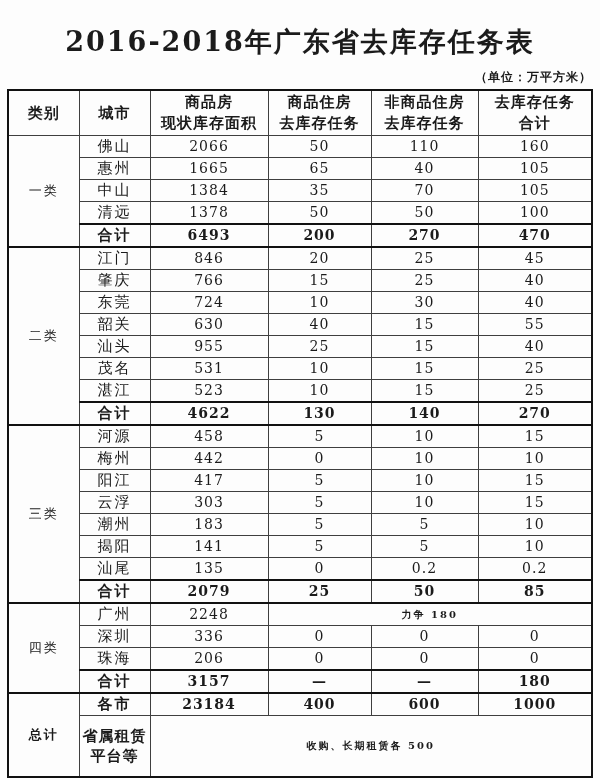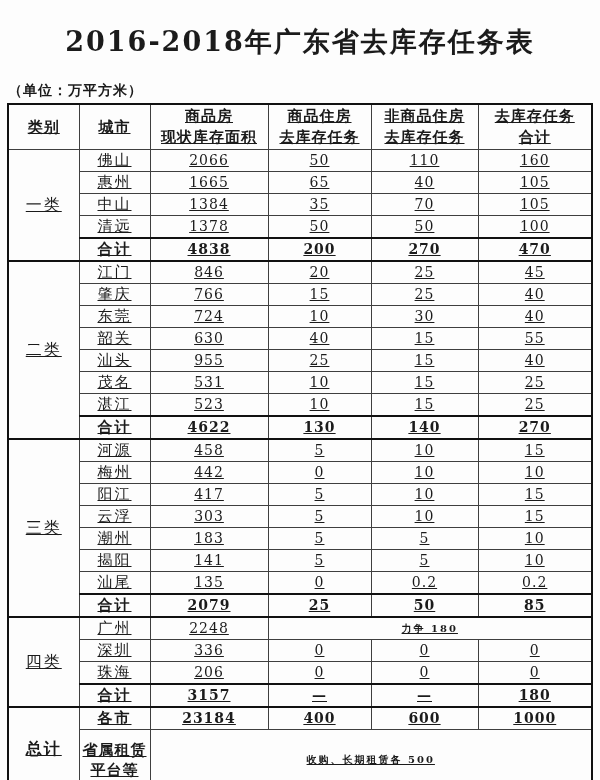--- a/index.html
+++ b/index.html
@@ -7,45 +7,45 @@
     width:600px;height:780px;background:#fdfdfd;
     font-family:"DejaVu Serif","Liberation Serif",serif;
     color:#1b1b1b;overflow:hidden;
   }
   .page{width:600px;height:780px;position:relative;}
   .title{
     text-align:center;font-size:27px;font-weight:700;
     padding-top:24px;letter-spacing:2px;
   }
   .unit{
-    width:584px;margin:22px auto 3px auto;text-align:left;
-    font-size:14px;font-weight:700;letter-spacing:1px;
+    width:584px;margin:9px auto 3px auto;text-align:right;
+    font-size:12px;font-weight:700;letter-spacing:1px;
   }
   table.main{
     width:584px;margin:0 auto;border-collapse:collapse;
-    table-layout:fixed;border:2px solid #111;text-decoration:underline;
+    table-layout:fixed;border:2px solid #111;
   }
   col.c-cat{width:71px;}
   col.c-city{width:71px;}
   col.c-stock{width:118px;}
   col.c-res{width:103px;}
   col.c-nonres{width:107px;}
   col.c-total{width:114px;}
   th,td{
     border:1px solid #3f3f3f;text-align:center;vertical-align:middle;
     padding:0;height:21px;font-size:14px;line-height:1.15;letter-spacing:1px;
   }
   thead th{
     height:44px;font-size:15px;font-weight:700;
     white-space:pre-line;line-height:1.4;letter-spacing:1px;
   }
   tbody + tbody{border-top:2px solid #111;}
   tr.subtotal td{font-weight:700;border-top:2px solid #111;}
   tr.tall td{height:60px;font-weight:700;}
-  td.category{font-size:16px;letter-spacing:2px;text-align:center;}
+  td.category{font-size:13px;letter-spacing:2px;text-align:center;}
   td.city{font-size:15px;letter-spacing:2px;padding:0 0;}
   tr.tall td.city{letter-spacing:1px;line-height:1.35;}
   td.merged{font-size:10px;font-weight:700;letter-spacing:2px;}
   tbody:last-of-type td.category{font-weight:700;}
 </style>
 </head>
 <body>
 
 <div class="page">
   <div class="title">2016-2018年广东省去库存任务表</div>
@@ -98,21 +98,21 @@
         </tr>
         <tr>
           <td class="city">清远</td>
           <td class="val">1378</td>
           <td class="val">50</td>
           <td class="val">50</td>
           <td class="val">100</td>
         </tr>
         <tr class="subtotal">
           <td class="city">合计</td>
-          <td class="val">4838</td>
+          <td class="val">6493</td>
           <td class="val">200</td>
           <td class="val">270</td>
           <td class="val">470</td>
         </tr>
       </tbody>
       <tbody>
         <tr>
           <td rowspan="8" class="category">二类</td>
           <td class="city">江门</td>
           <td class="val">846</td>

